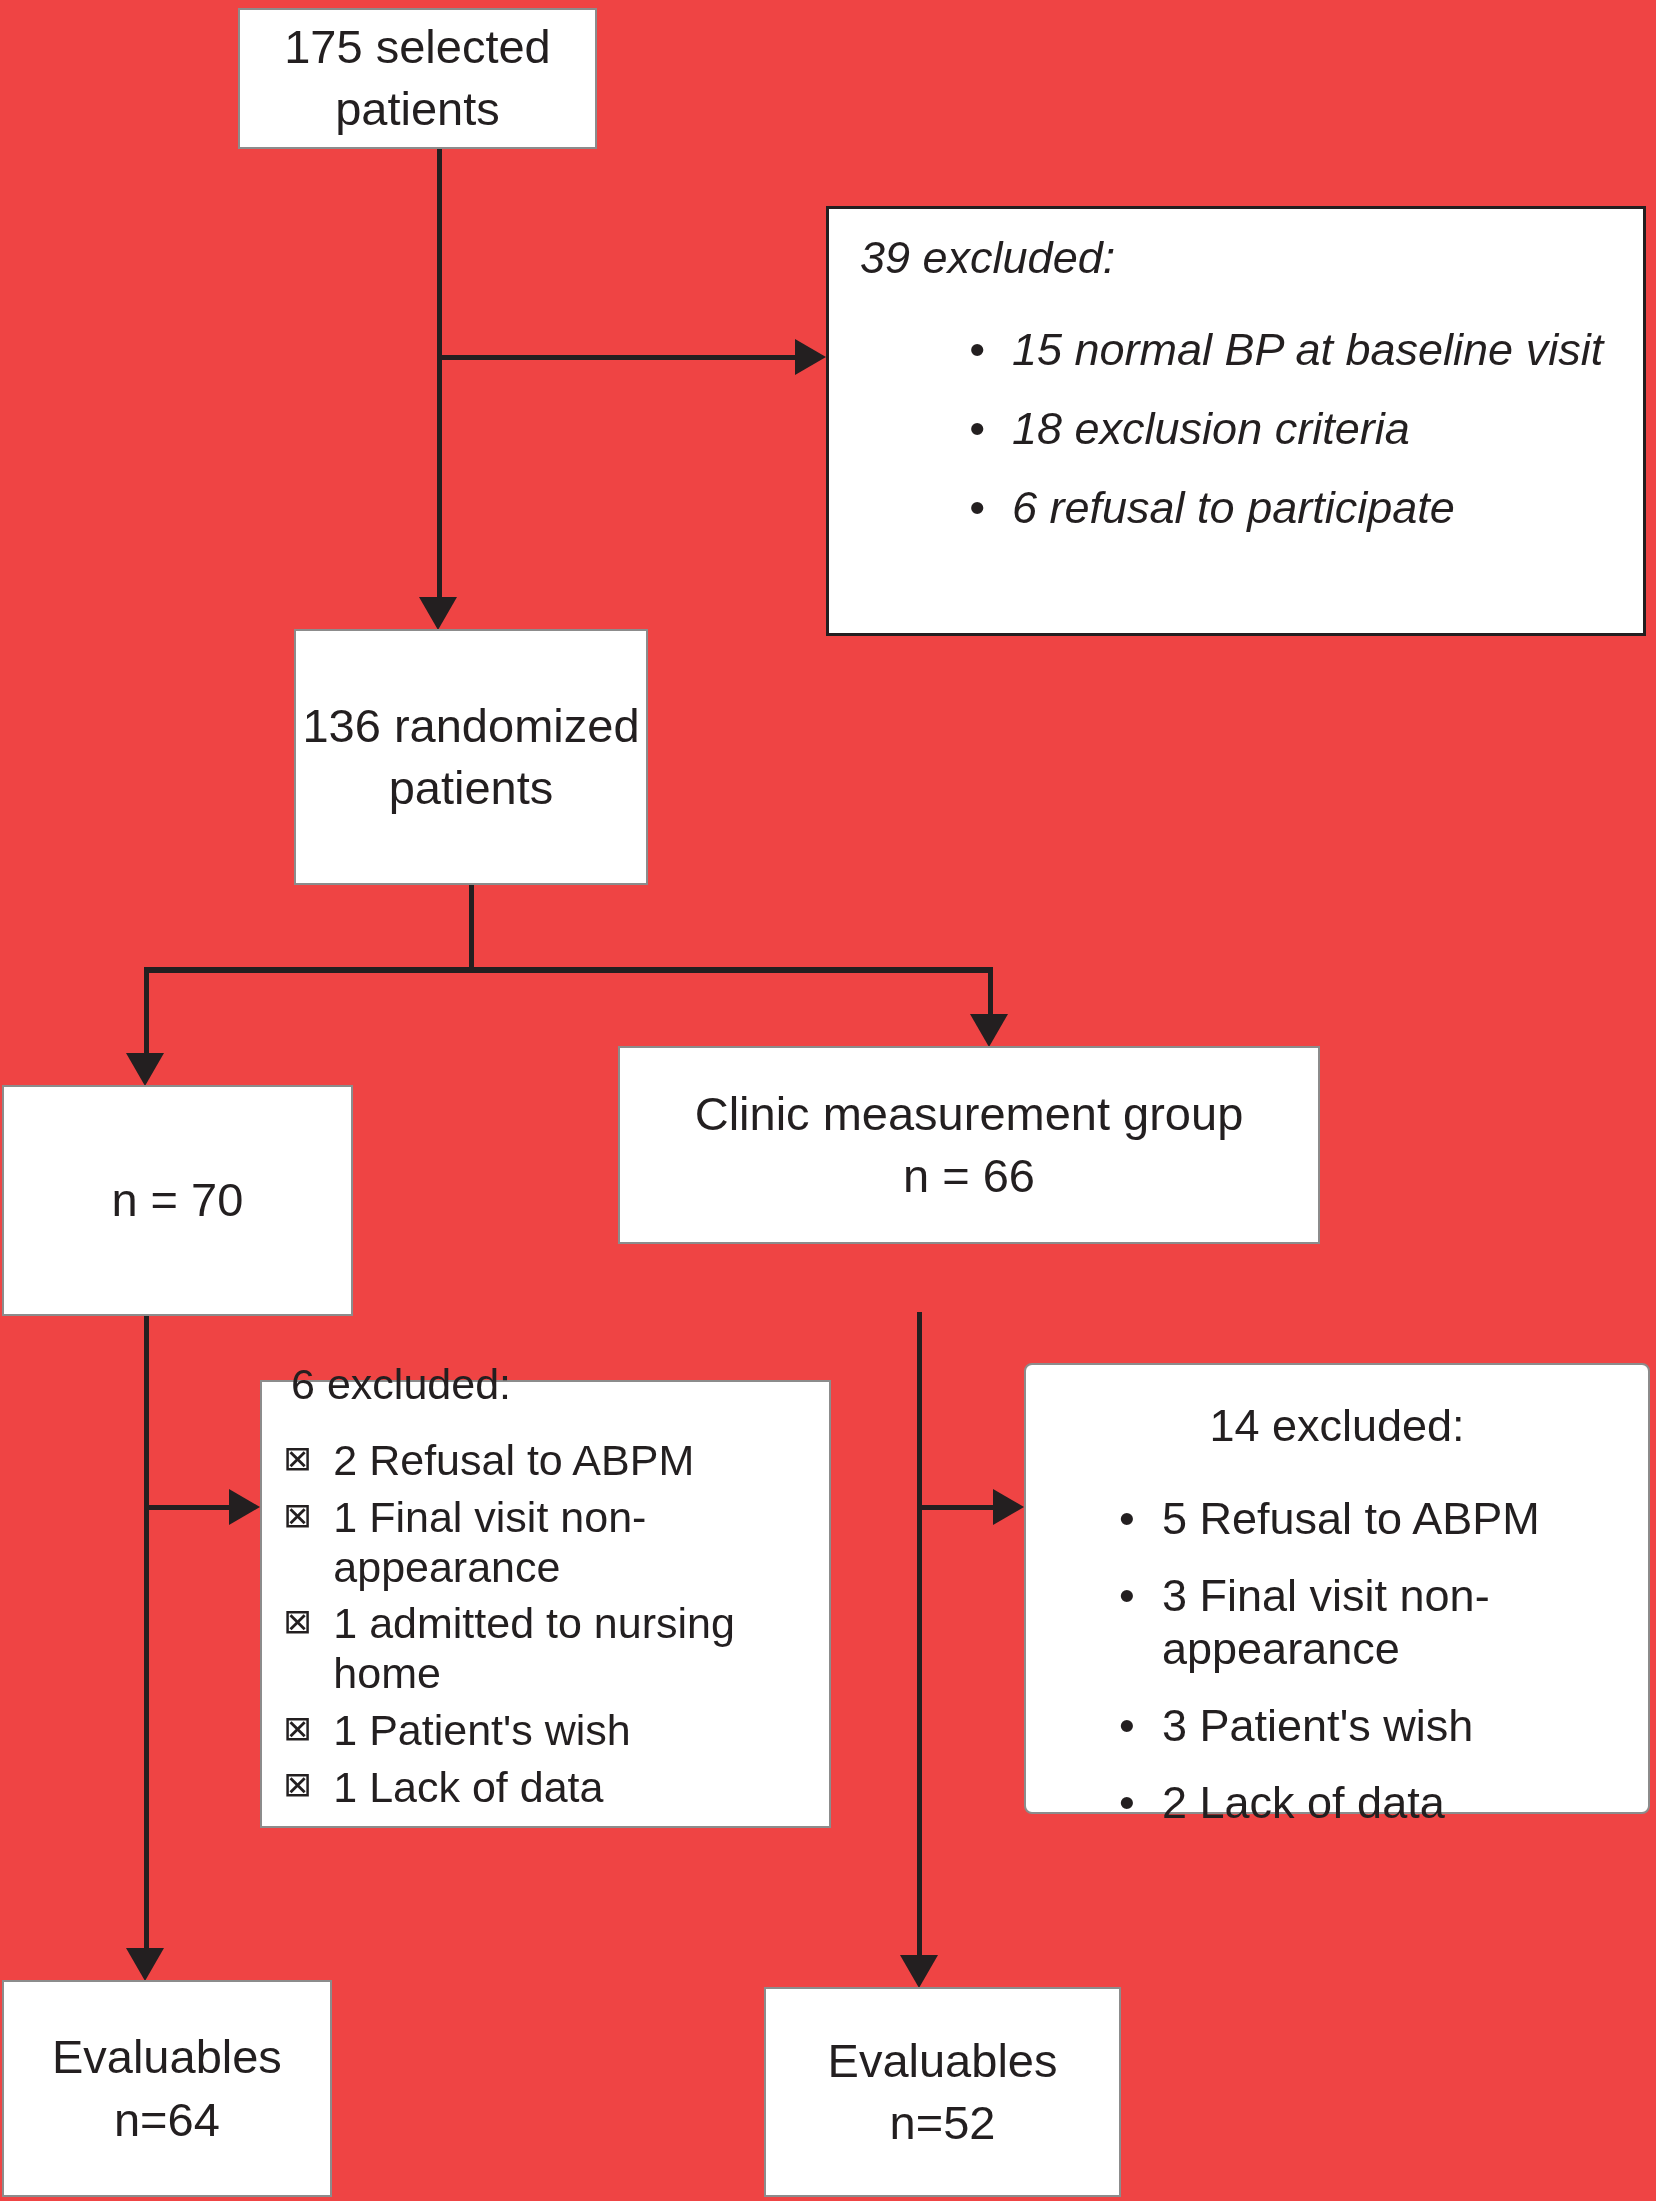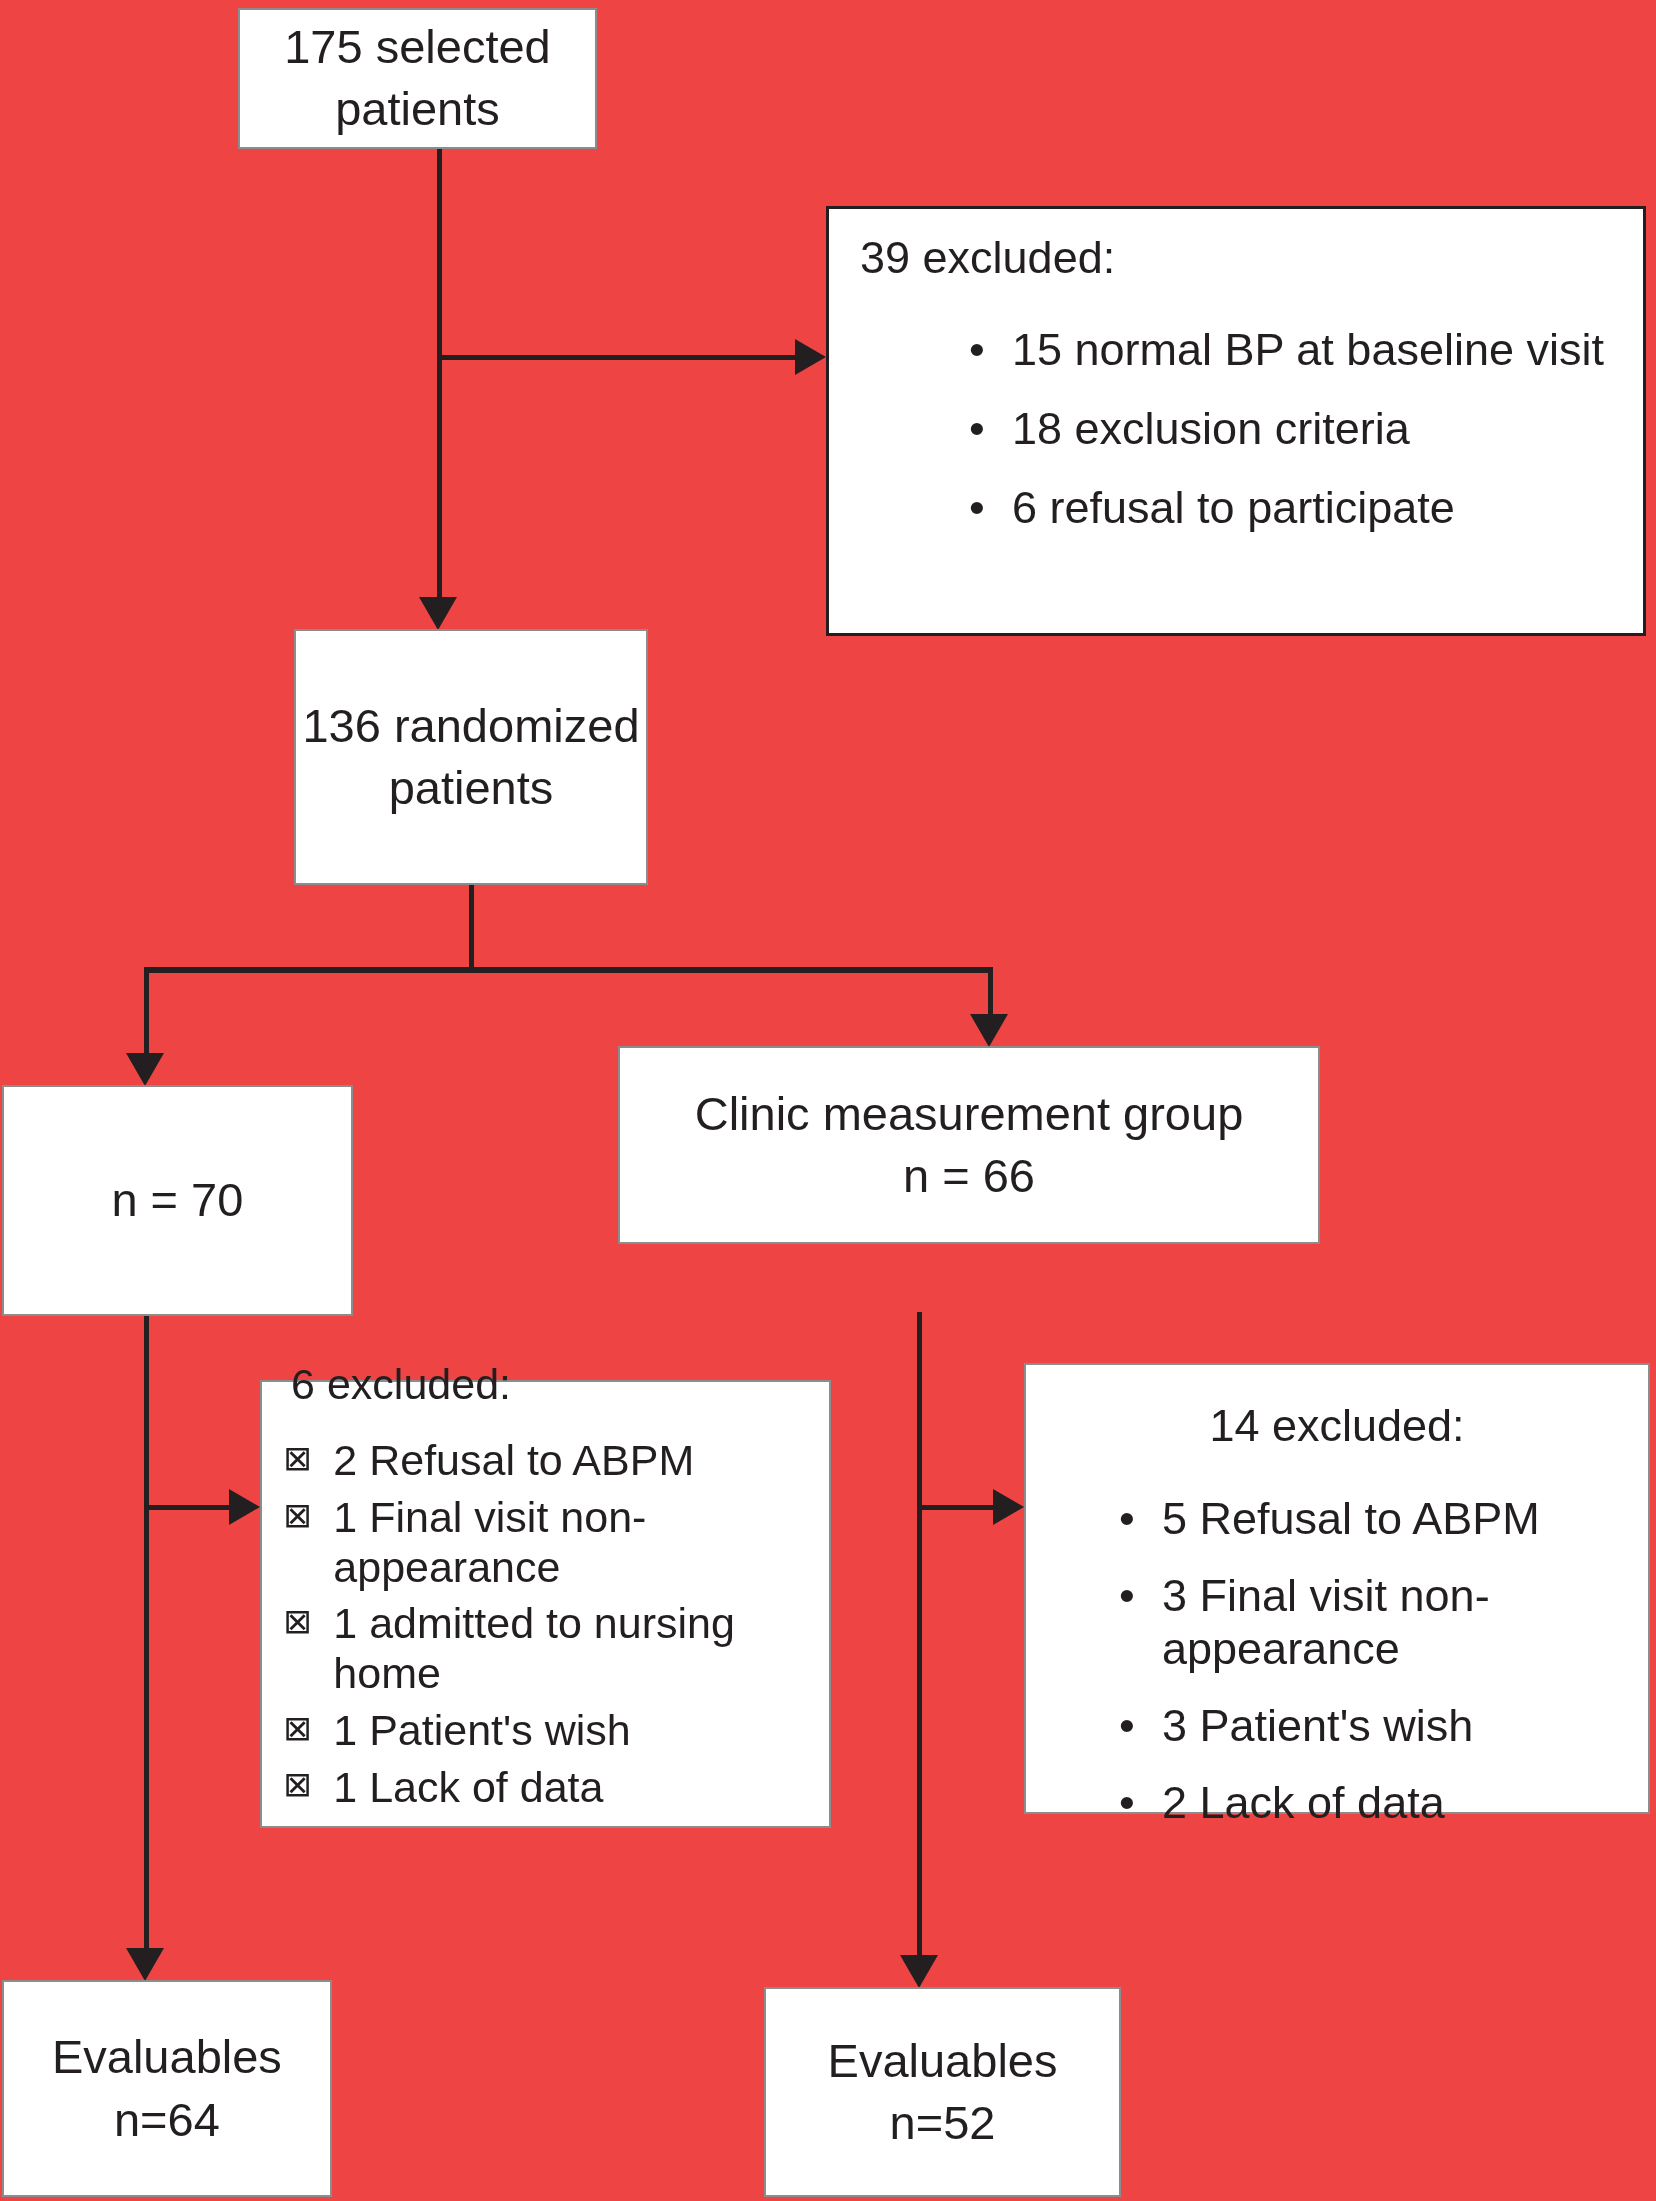--- a/index.html
+++ b/index.html
@@ -53,21 +53,21 @@
   .ex39 .b{flex:0 0 43px;}
   .ex39 .t{flex:1;}
   
   .ex6{font-size:43px;line-height:1.16;padding:19.4px 23px 13.6px 21.3px;}
   .ex6 .title{margin:0 0 19.4px 7.8px;}
   .ex6 ul{list-style:none;margin:0;padding:0;}
   .ex6 li{display:flex;margin-top:6.8px;}
   .ex6 .b{flex:0 0 50px;font-family:"DejaVu Sans",sans-serif;font-size:0.80em;padding-top:2.9px;}
   .ex6 .t{flex:1;}
   
-  .ex14{font-size:45px;line-height:1.16;padding:35px 29px 19.4px 29px;}
+  .ex14{font-size:45px;line-height:1.16;padding:35px 29px 19.4px 29px;border-radius:8px;}
   .ex14 .title{margin:0;text-align:center;}
   .ex14 ul{list-style:none;margin:0;padding:0 0 0 64px;}
   .ex14 li{display:flex;margin-top:25px;}
   .ex14 li:first-child{margin-top:41px;}
   .ex14 .b{flex:0 0 43px;}
   .ex14 .t{flex:1;}
   .lbl{display:block;}
 </style>
 </head>
 <body>
@@ -94,21 +94,21 @@
   <div class="line" style="left:917px;top:1312px;width:4.9px;height:646px;"></div>
   <div class="line" style="left:919px;top:1505px;width:76px;height:4.9px;"></div>
   <div class="arrow-right" style="left:993px;top:1489px;"></div>
   <div class="arrow-down" style="left:900px;top:1955px;"></div>
 
   <div class="box" style="left:238px;top:7.8px;width:359px;height:141px;">
     <span class="lbl">175 selected</span>
     <span class="lbl">patients</span>
   </div>
 
-  <div class="box box--dark box--list ex39" style="left:826px;top:206px;width:820px;height:430px;">
+  <div class="box box--dark box--list ex39" style="left:826px;top:206px;width:820px;height:430px;font-style:italic;">
     <p class="title">39 excluded:</p>
     <ul>
       <li>
         <span class="b">•</span>
         <span class="t">15 normal BP at baseline visit</span>
       </li>
       <li>
         <span class="b">•</span>
         <span class="t">18 exclusion criteria</span>
       </li>

